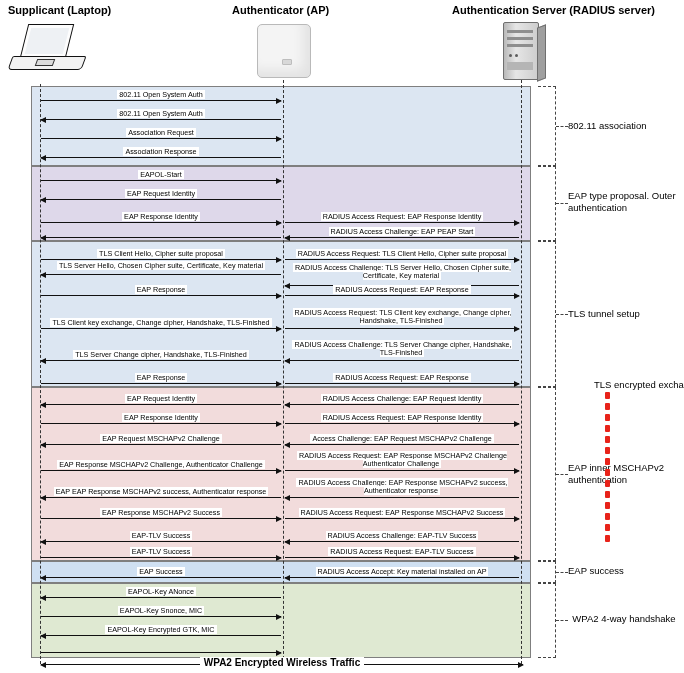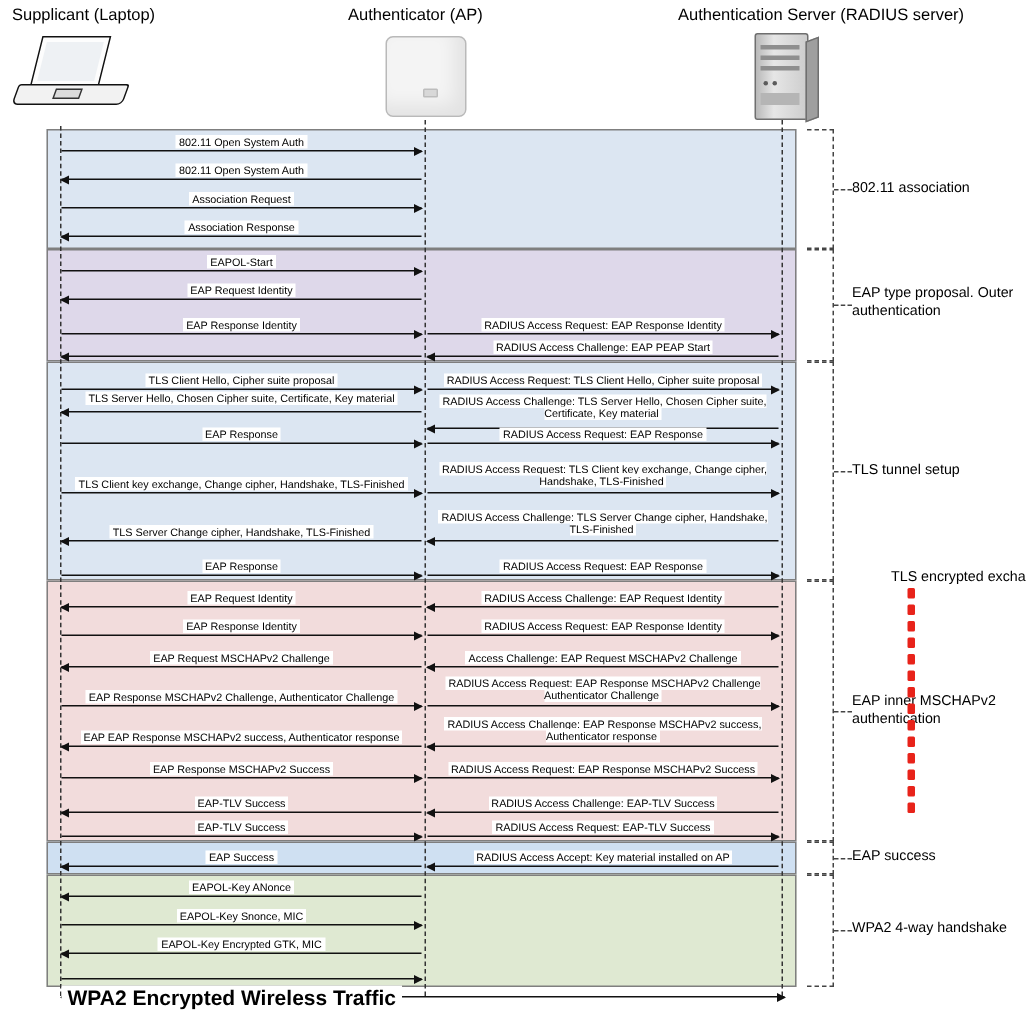--- a/index.html
+++ b/index.html
@@ -11,21 +11,21 @@
     color:#000;
     position:relative;
     overflow:hidden;
   }
   .canvas{position:absolute;left:0;top:0;width:684px;height:673px;}
 
   
   .actor-label{
     position:absolute;
     font-size:11px;
-    font-weight:normal;
+    font-weight:bold;
     color:#000;
     white-space:nowrap;
   }
 
   
   .laptop{position:absolute;left:10px;top:24px;width:72px;height:50px;}
   .laptop .screen{
     position:absolute;left:14px;top:0;width:44px;height:32px;
     background:#fdfdfd;border:1.5px solid #111;
     transform:skewX(-14deg);
@@ -118,21 +118,21 @@
   
   .reddots{
     position:absolute;width:5px;
     background:transparent;
   }
   .reddots i{
     display:block;width:5px;height:7px;background:#e8231a;margin-bottom:4px;border-radius:1px;
   }
 
   .bottom-label{
-    position:absolute;font-size:14px;font-weight:bold;text-align:left;
+    position:absolute;font-size:10px;font-weight:bold;text-align:center;
   }
   .bottom-label span{background:#fff;padding:0 4px;}
 </style>
 </head>
 <body>
 
 <div class="canvas">
 
   <div class="actor-label" style="left:8px;top:4px;">Supplicant (Laptop)</div>
   <div class="actor-label" style="left:232px;top:4px;">Authenticator (AP)</div>
@@ -319,21 +319,21 @@
   <div class="bracket" style="left:538px;top:387px;width:18px;height:174px;"></div>
   <div class="bracket-stub" style="left:556px;top:474px;width:12px;"></div>
   <div class="side-label" style="left:568px;top:462px;width:114px;">EAP inner MSCHAPv2 authentication</div>
 
   <div class="bracket" style="left:538px;top:561px;width:18px;height:22px;"></div>
   <div class="bracket-stub" style="left:556px;top:572px;width:12px;"></div>
   <div class="side-label" style="left:568px;top:565px;width:112px;">EAP success</div>
 
   <div class="bracket" style="left:538px;top:583px;width:18px;height:75px;"></div>
   <div class="bracket-stub" style="left:556px;top:620px;width:12px;"></div>
-  <div class="side-label" style="left:568px;top:613px;width:112px;">WPA2 4-way handshake</div>
+  <div class="side-label" style="left:568px;top:613px;width:112px;text-align:center;">WPA2 4-way handshake</div>
 
   <div class="reddots" style="left:605px;top:392px;">
     <i></i>
       <i></i>
       <i></i>
       <i></i>
       <i></i>
       <i></i>
       <i></i>
       <i></i>

